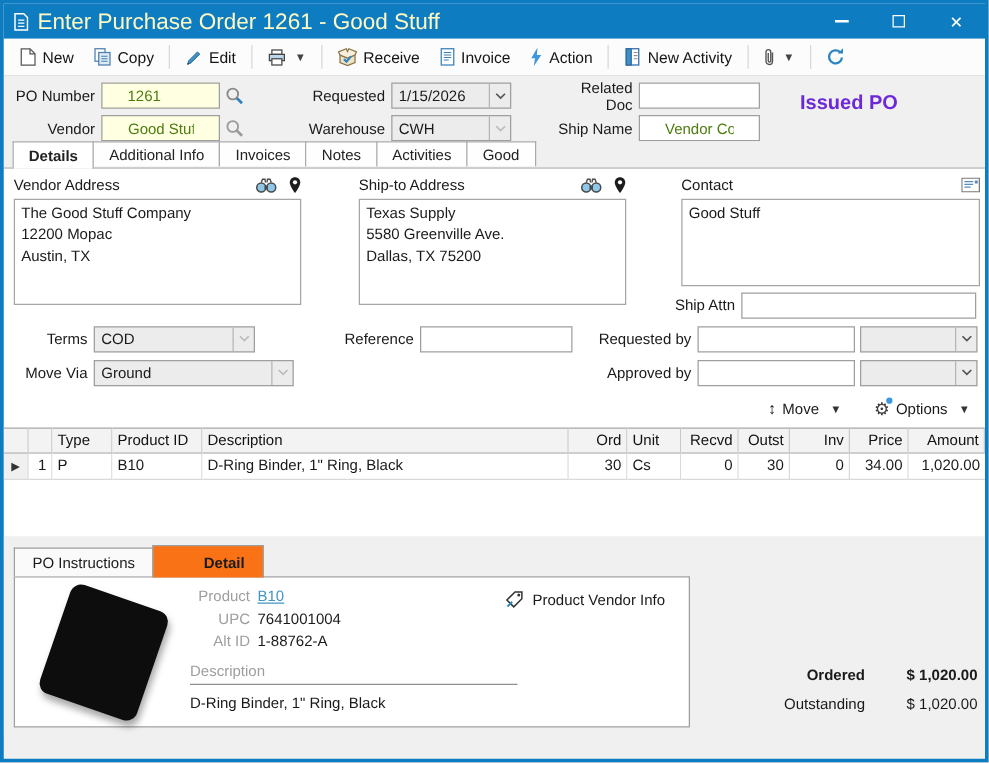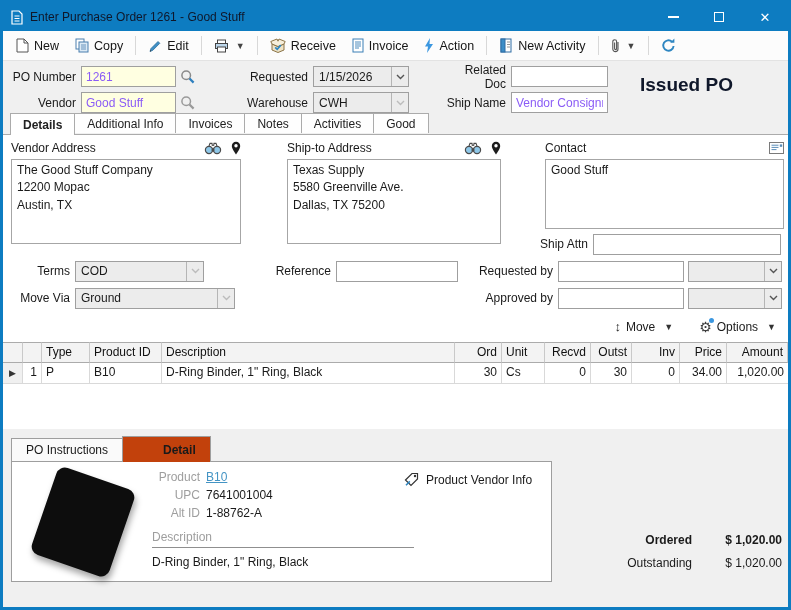--- a/index.html
+++ b/index.html
@@ -5,44 +5,44 @@
   * { box-sizing: border-box; margin: 0; padding: 0; }
   html,body { background:#d8d8d8; }
   body { font-family: "Liberation Sans", sans-serif; font-size: 12px; color:#1a1a1a; }
 
   .window { position:relative; width:791px; height:610px; border:3px solid #0d7cc1; background:#f0f0f0; overflow:hidden; }
   .inner { position:relative; width:785px; height:604px; }
 
   
   .titlebar { position:absolute; top:0; left:0; width:785px; height:28px; background:#0d7cc1; display:flex; align-items:center; padding-left:8px; }
   .titlebar .t-icon { display:flex; margin-right:7px; }
-  .titlebar .t-text { color:#0f172a; font-size:12px;text-align:center; }
+  .titlebar .t-text { color:#fef9c3; font-size:18px;text-align:center; }
   .win-controls { position:absolute; right:0; top:0; height:28px; display:flex; }
   .win-btn { width:46px; height:28px; display:flex; align-items:center; justify-content:center; color:#fff; font-size:13px; }
   .max-glyph { width:10px; height:10px; border:1.5px solid #fff; display:inline-block; }
   .min-glyph { width:11px; height:2px; background:#fff; display:inline-block; }
 
   
   .toolbar { position:absolute; top:28px; left:0; width:785px; height:30px; background:#fcfcfc; border-bottom:1px solid #e3e3e3; display:flex; align-items:center; padding-left:6px; gap:2px; }
   .tb-item { display:flex; align-items:center; gap:5px; padding:4px 7px; border-radius:2px; cursor:default; }
   .tb-item span.lbl { font-size:12.5px; color:#151515; }
   .tb-sep { width:1px; height:19px; background:#d8d8d8; margin:0 3px; }
   .tb-caret { font-size:9px; color:#444; margin-left:2px; }
 
   
   .header { position:absolute; top:58px; left:0; width:785px; height:52px; background:#f0f0f0; }
   .f-row { position:absolute; display:flex; align-items:center; height:21px; }
   .f-label { text-align:right; padding-right:5px; color:#1a1a1a; }
-  .txt { height:21px; border:1px solid #9f9f9f; background:#fff; padding:0 4px; font-family:"Liberation Sans",sans-serif; font-size:12px; color:#8b5cf6; }
+  .txt { height:21px; border:1px solid #9f9f9f; background:#fff; padding:0 20px; font-family:"Liberation Sans",sans-serif; font-size:12px; color:#4d7c0f; }
   .txt.yellow { background:#ffffe1; }
   .mag { margin-left:4px; display:flex; }
   .combo { height:21px; border:1px solid #9f9f9f; background:#ececec; display:flex; align-items:center; position:relative; }
   .combo .val { flex:1; padding:0 5px; overflow:hidden; white-space:nowrap; }
   .combo .chev { width:17px; height:100%; display:flex; align-items:center; justify-content:center; border-left:1px solid #b5b5b5; }
-  .status-po { position:absolute; left:637px; top:13px; width:120px; font-size:19px; font-weight:bold; color:#0f172a; }
+  .status-po { position:absolute; left:637px; top:13px; width:120px; font-size:16px; font-weight:bold; color:#6d28d9; }
 
   
   .tabstrip { position:absolute; top:110px; left:0; width:785px; height:22px; display:flex; align-items:flex-start; padding-left:7px; border-bottom:1px solid #ababab; background:#f0f0f0; }
   .tab { background:#fefefe; border:1px solid #ababab; border-bottom:none; padding:3px 12px 3px 12px; margin-right:-1px; height:20px; position:relative; z-index:1; color:#222; }
   .tab.active { font-weight:bold; height:22px; z-index:3; background:#fff; margin-bottom:-1px; padding-top:4px; }
 
   
   .main { position:absolute; top:132px; left:0; width:785px; height:296px; background:#fff; }
   .addr-label-row { position:absolute; top:6px; display:flex; align-items:center; }
   .addr-label-row .icons { display:flex; gap:9px; align-items:center; }
@@ -68,21 +68,21 @@
   .g-data .c-sel { background:#f0f0f0; color:#333; font-size:9px; text-align:center; padding-top:5px; }
 
   
   .splitter { position:absolute; top:428px; left:0; width:785px; height:18px; background:#f0f0f0; border-top:1px solid #d0d0d0; }
   .split-dots { position:absolute; left:50%; top:1px; transform:translateX(-50%); color:#666; letter-spacing:3px; font-size:13px; line-height:10px; }
 
   
   .bottom { position:absolute; top:426px; left:0; width:785px; height:158px; background:#f0f0f0; }
   .b-tabs { position:absolute; top:7px; left:8px; display:flex; align-items:flex-end; }
   .b-tab { background:#fafafa; border:1px solid #9e9e9e; border-bottom:none; padding:4px 14px; height:23px; margin-right:-1px; position:relative; z-index:1; }
-  .b-tab.active { font-weight:bold; background:#c2410c; height:26px; padding-top:6px; z-index:3; margin-bottom:-1px;padding-left:40px; }
+  .b-tab.active { font-weight:bold; background:#f97316; height:26px; padding-top:6px; z-index:3; margin-bottom:-1px;padding-left:40px; }
   .b-box { position:absolute; top:32px; left:8px; width:541px; height:121px; background:#fff; border:1px solid #9e9e9e; }
 
   .pimg-wrap { position:absolute; left:8px; top:6px; width:126px; height:108px; }
   .pimg { position:absolute; left:22px; top:8px; width:82px; height:92px; background:#0d0d0d; border-radius:9px; transform:rotate(19deg); box-shadow:3px 4px 6px rgba(0,0,0,0.35); }
 
   .p-fields { position:absolute; left:132px; top:8px; }
   .p-frow { display:flex; margin-bottom:3px; line-height:15px; }
   .p-flabel { width:62px; text-align:right; color:#9e9e9e; padding-right:6px; }
   .p-link { color:#4494c4; text-decoration:underline; }
   .pvi { position:absolute; left:392px; top:10px; display:flex; align-items:center; gap:7px; }

